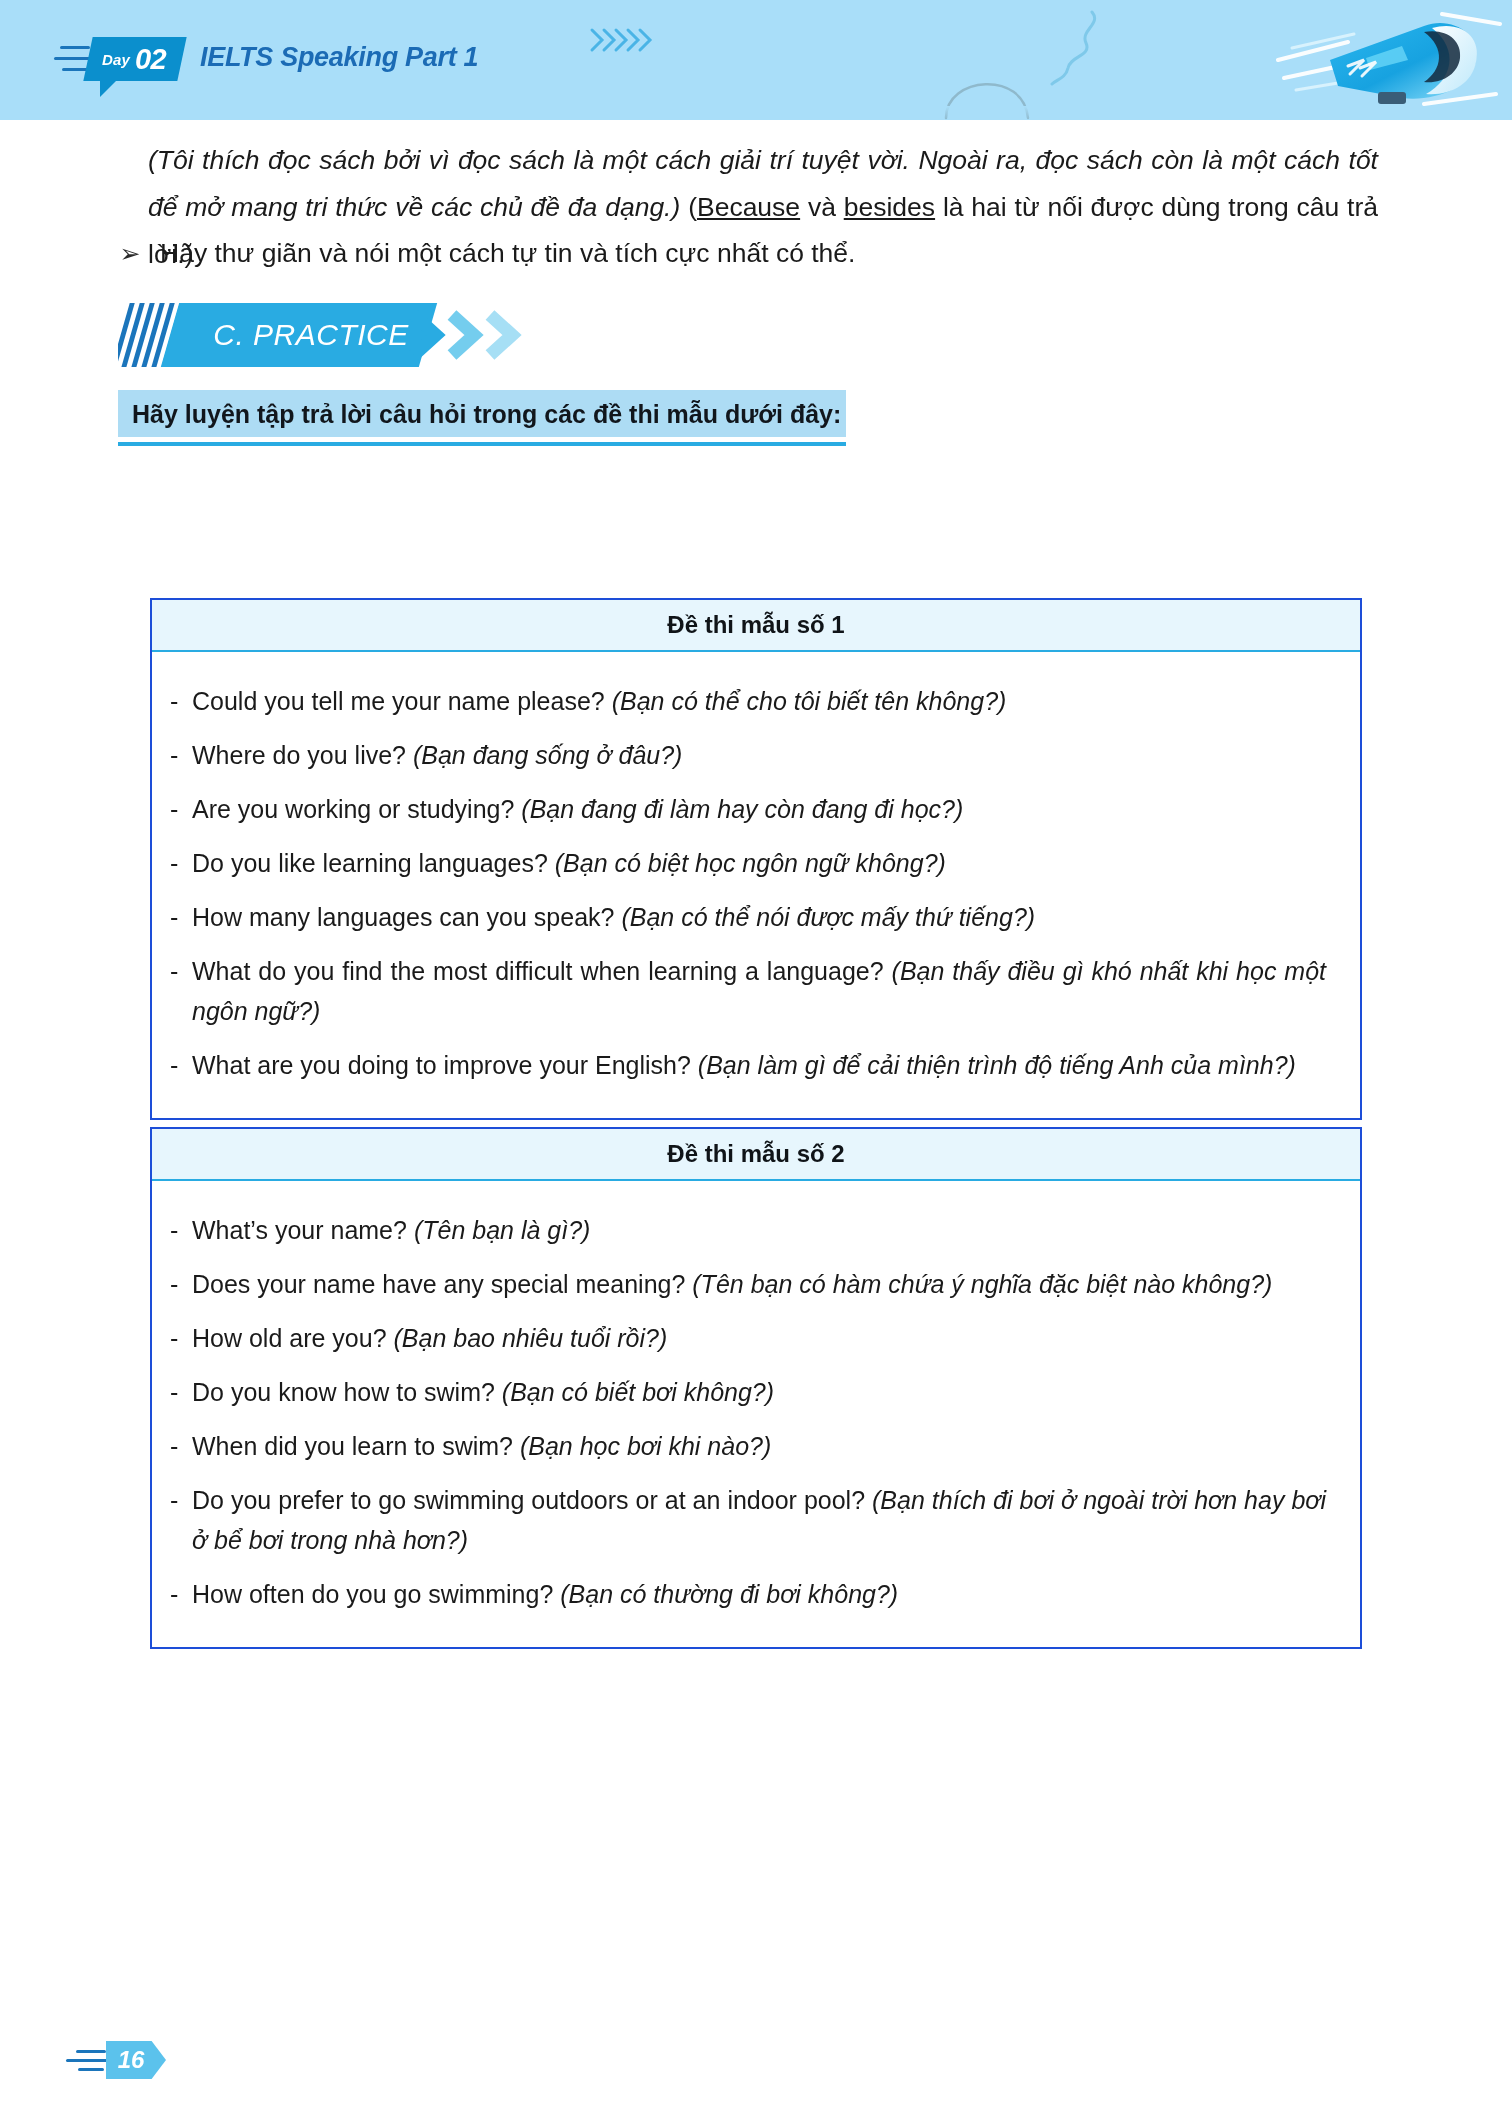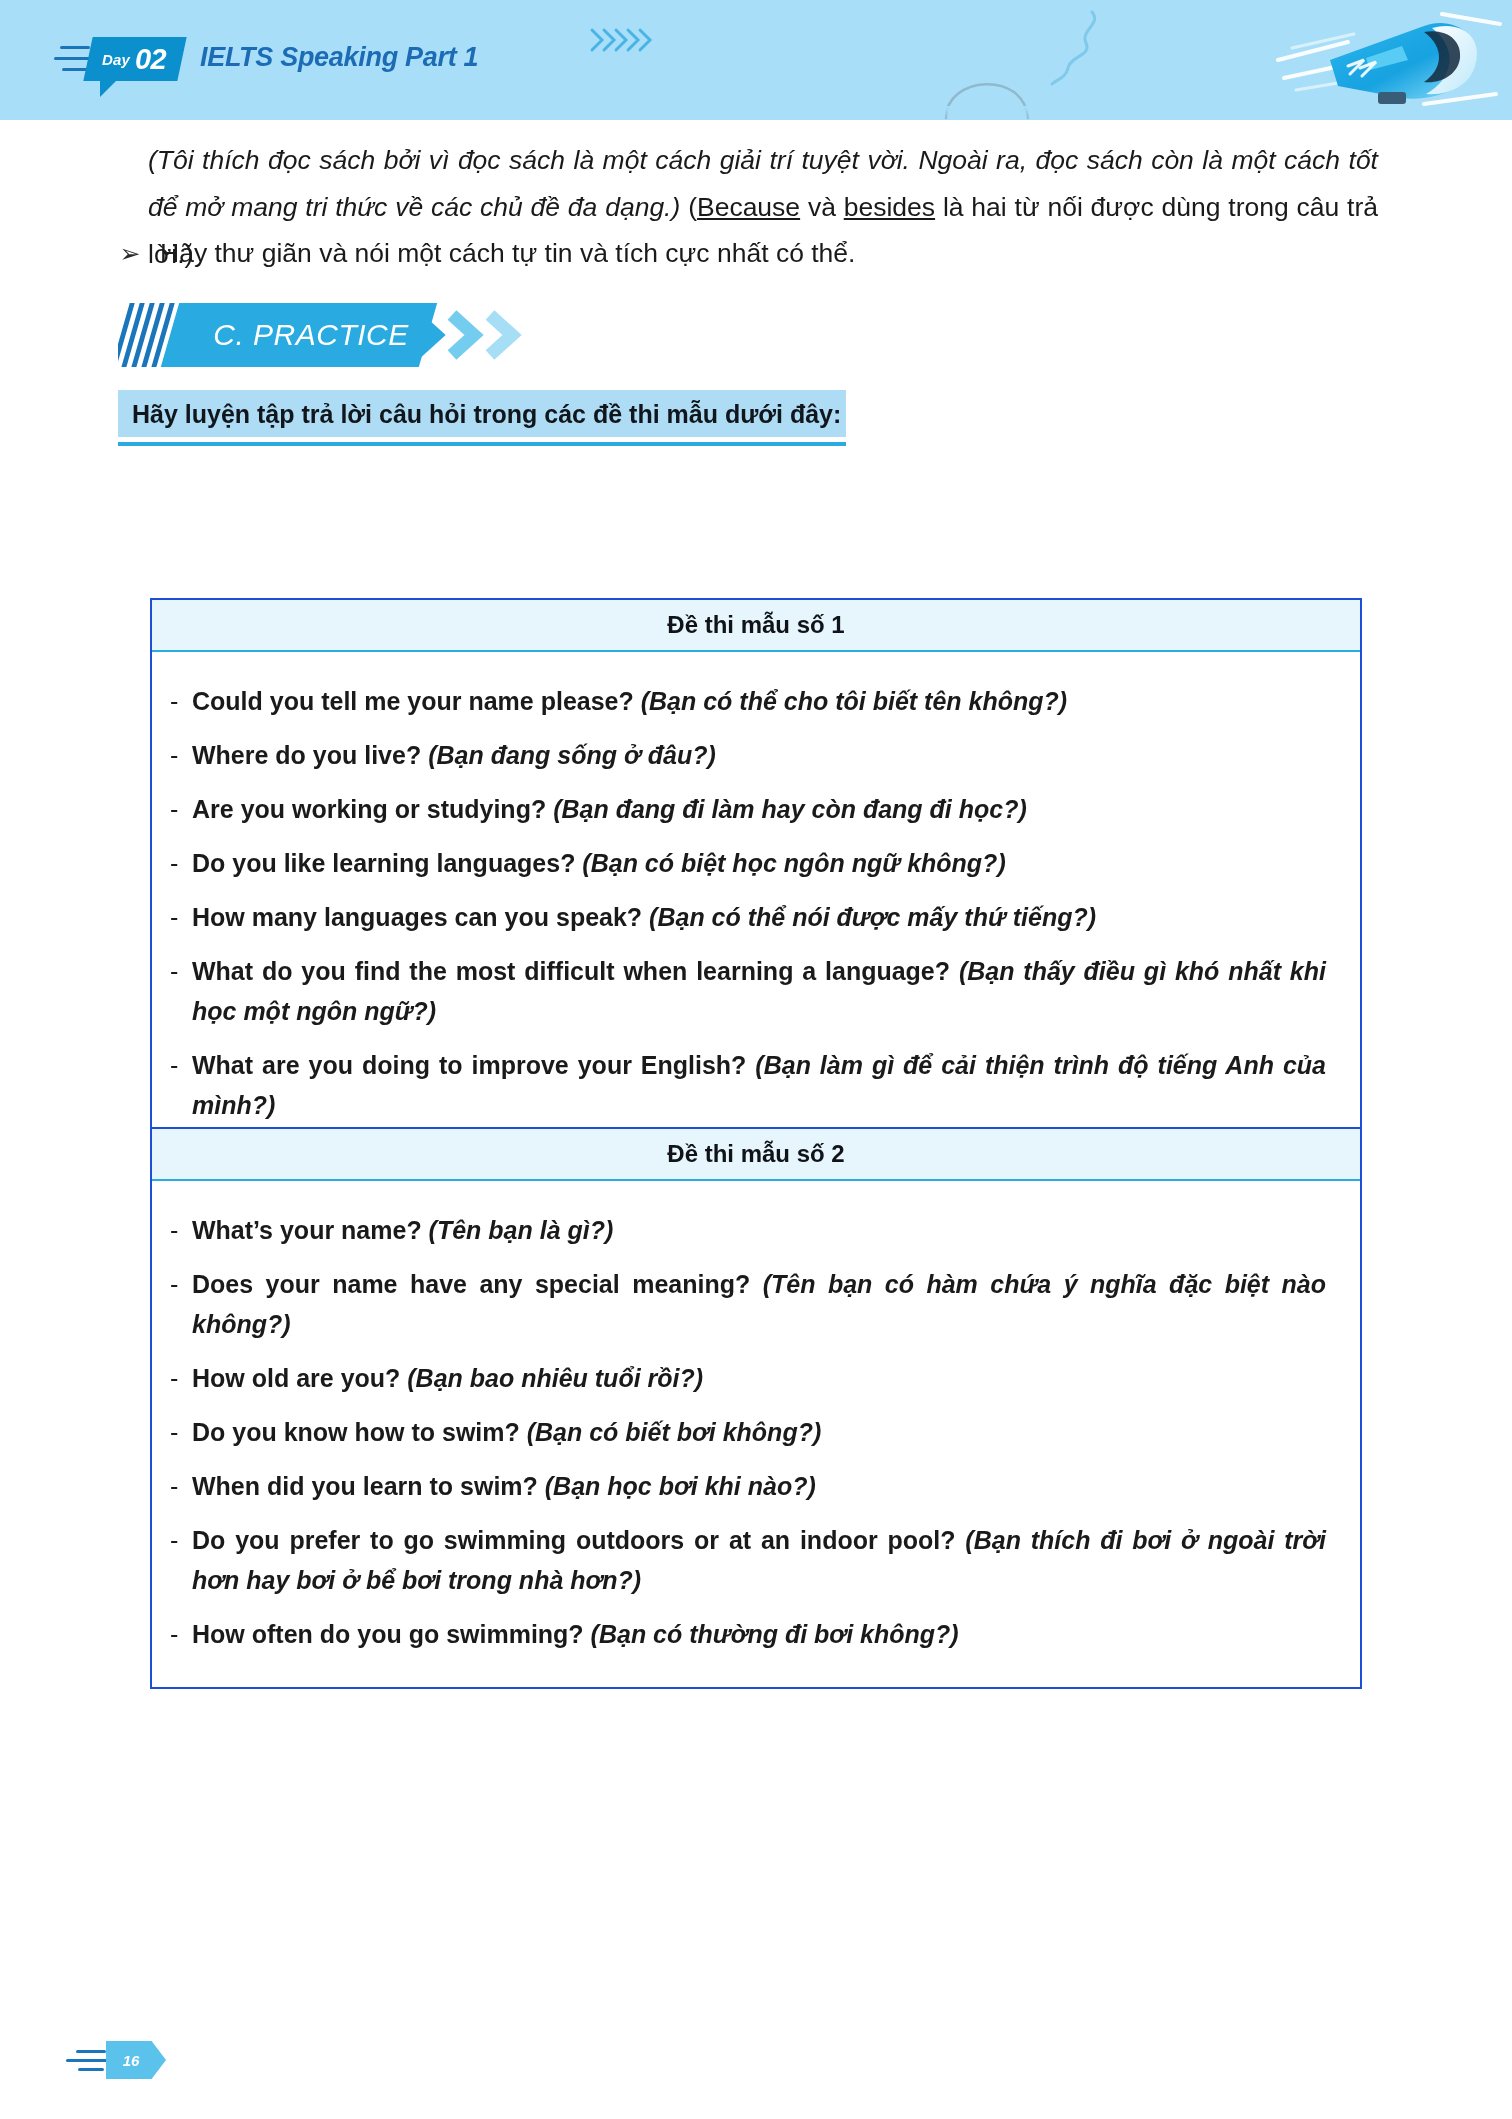--- a/index.html
+++ b/index.html
@@ -240,21 +240,20 @@
   }
   .q-dash {
     flex: 0 0 18px;
     width: 18px;
     text-align: left;
   }
   .q-body {
     flex: 1 1 auto;
     padding-left: 4px;
     text-indent: 0;
-    font-weight: bold;
   }
   .q-body .vn { font-style: italic; }
   .q-item.wrapped .q-body { padding-left: 4px; }
 
   #exam-box-1 { top: 478px; }
   #exam-box-2 { top: 1007px; }
 
   
   .footer {
     position: absolute;
@@ -281,21 +280,21 @@
     position: absolute;
     left: 106px; top: 32px;
     width: 60px; height: 38px;
     background: #5bc2ec;
     clip-path: polygon(0 0, 76% 0, 100% 50%, 76% 100%, 0 100%);
     display: flex;
     align-items: center;
     justify-content: center;
     padding-right: 10px;
     color: #ffffff;
-    font-size: 15px;
+    font-size: 24px;
     font-weight: bold;
     font-style: italic;
   }
 </style>
 </head>
 <body>
 
 <div class="page">
 
   <div class="header">

